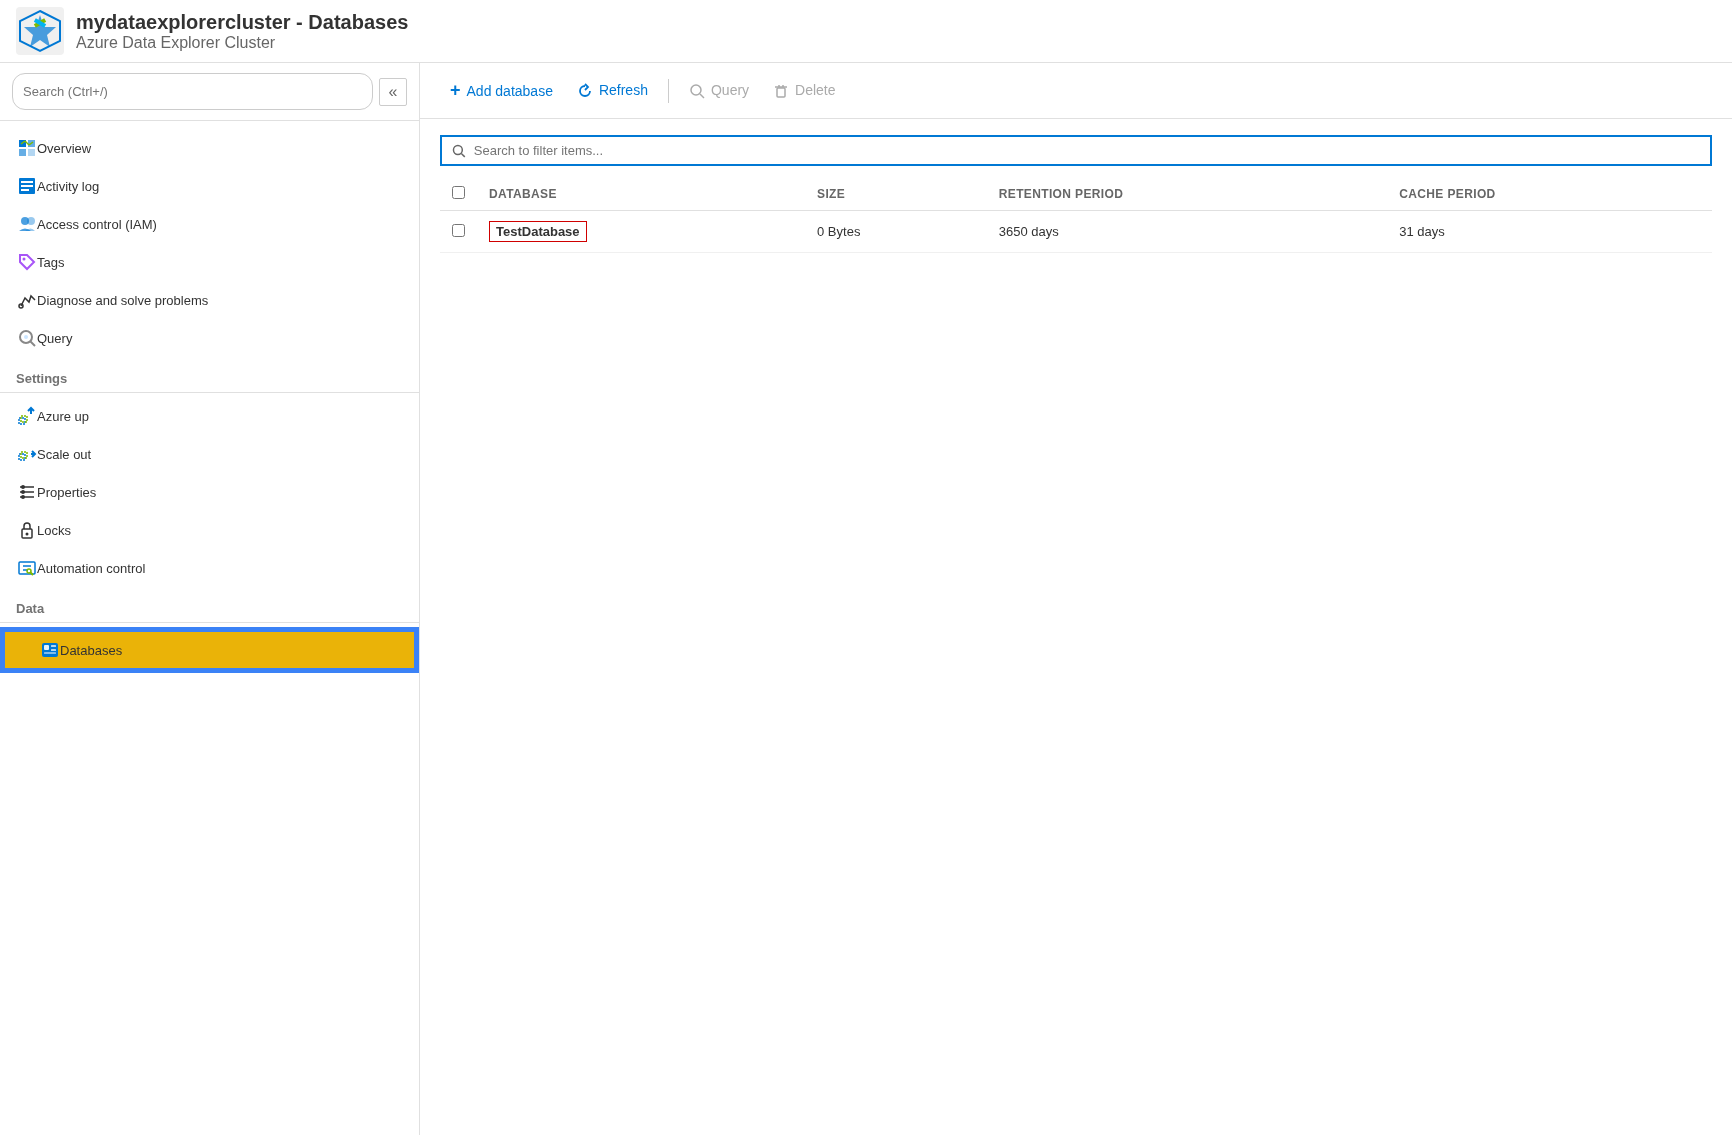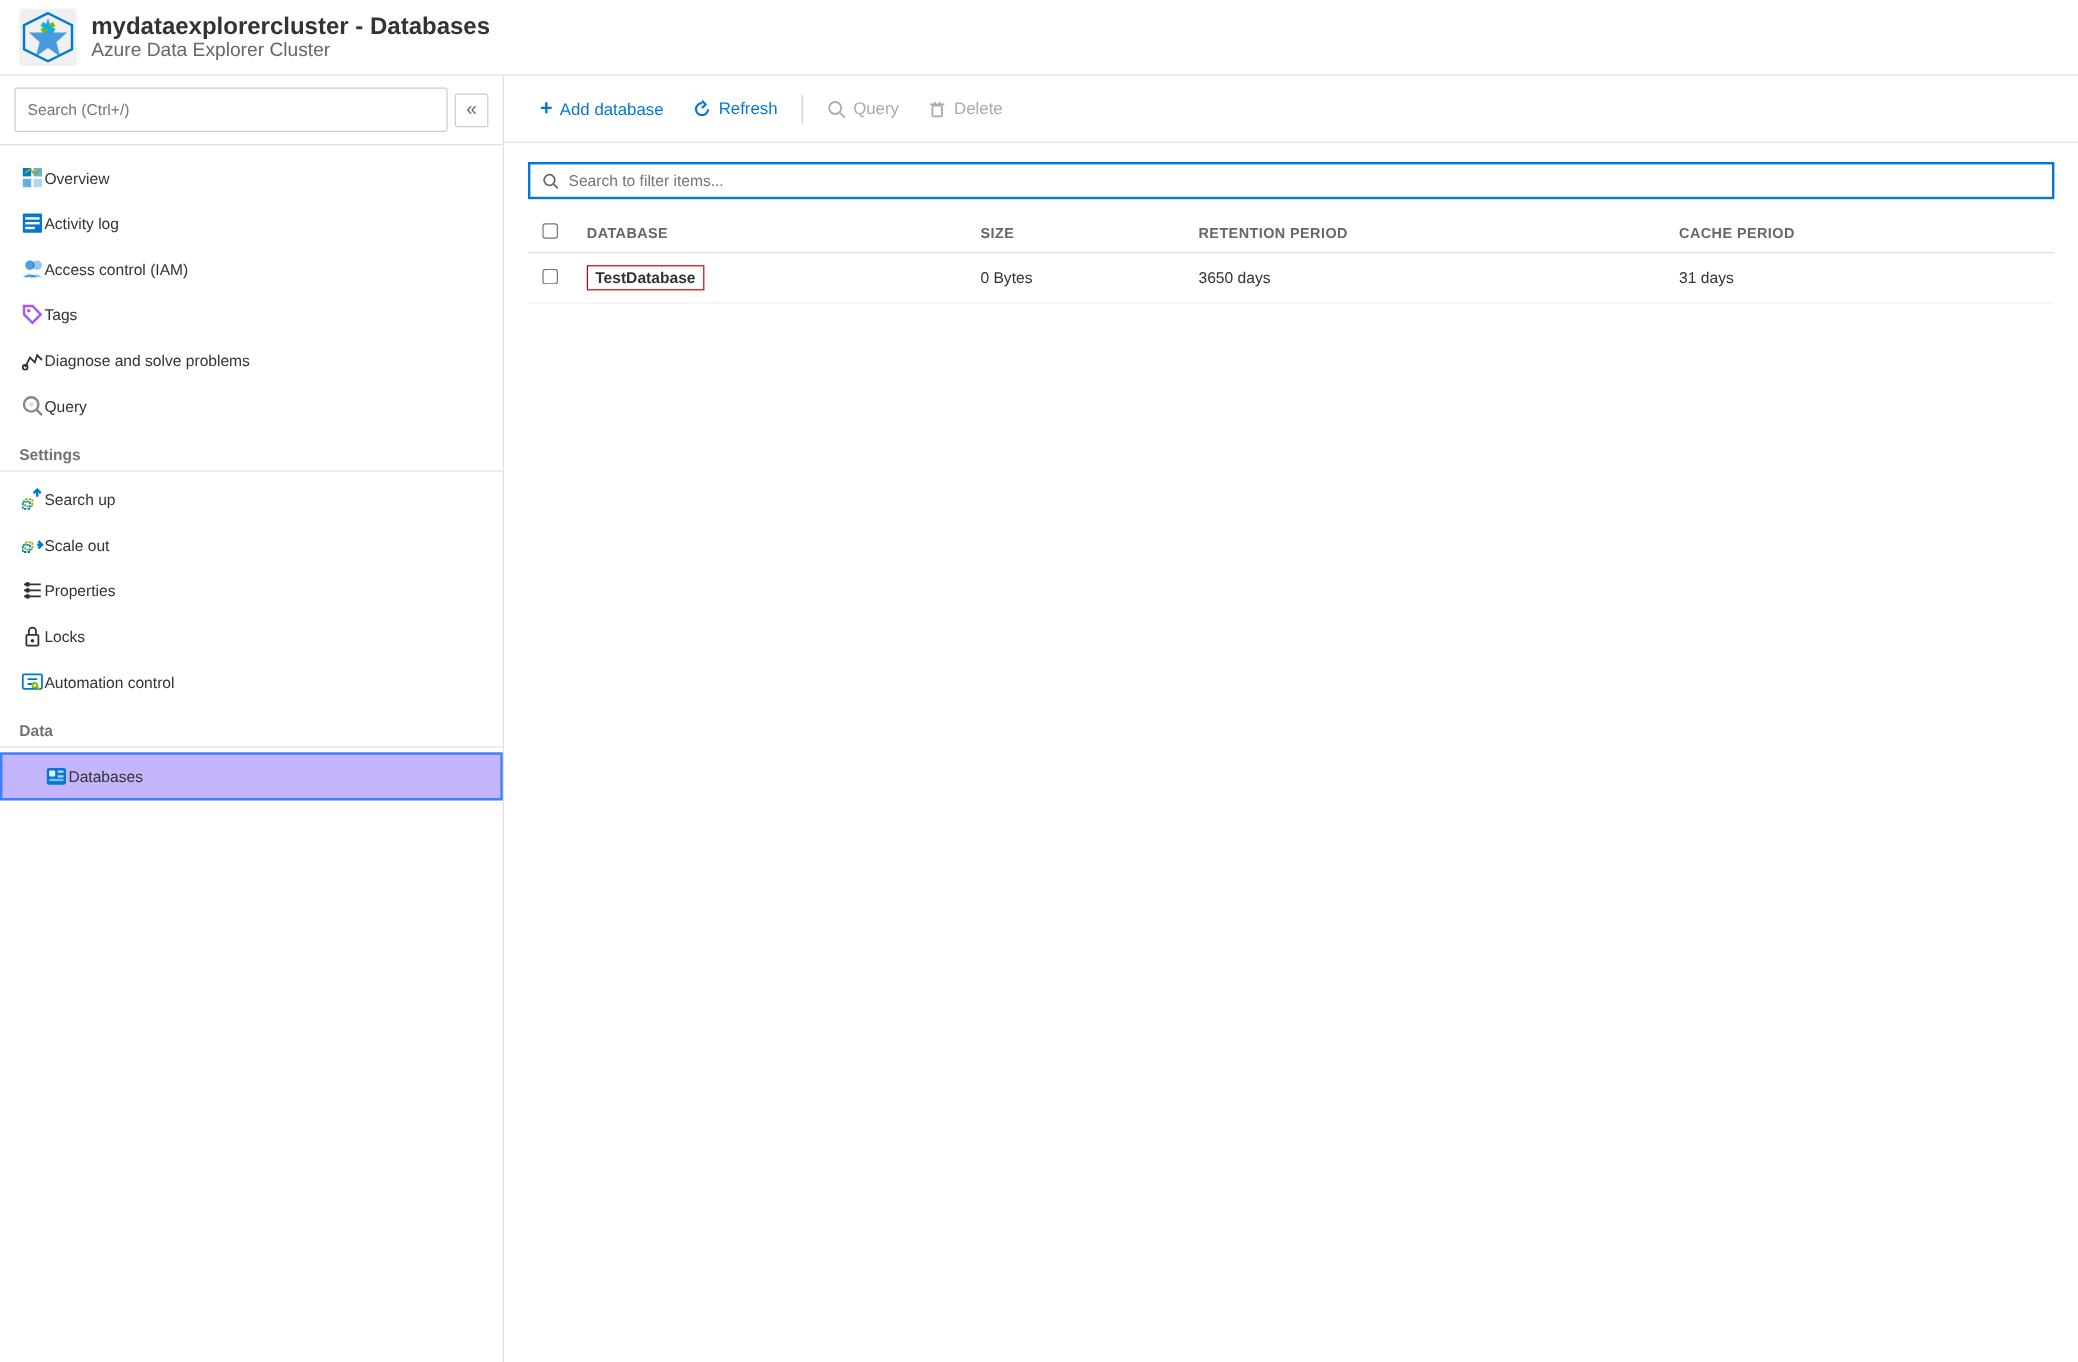--- a/index.html
+++ b/index.html
@@ -11,25 +11,25 @@
     .header-title { }
     .header-title h1 { font-size: 20px; font-weight: 600; color: #333; }
     .header-title p { font-size: 16px; color: #666; }
 
     
     .layout { display: flex; flex: 1; overflow: hidden; }
 
     
     .sidebar { width: 420px; border-right: 1px solid #e0e0e0; display: flex; flex-direction: column; background: #fff; flex-shrink: 0; }
     .sidebar-search { padding: 10px 12px; border-bottom: 1px solid #e0e0e0; display: flex; align-items: center; gap: 6px; }
-    .sidebar-search input { border: 1px solid #ccc; border-radius: 2px; padding: 10px 10px; width: 100%; font-size: 13px; color: #666; outline: none; }
+    .sidebar-search input { border: 1px solid #ccc; border-radius: 13px; padding: 10px 10px; width: 100%; font-size: 13px; color: #666; outline: none; }
     .collapse-btn { width: 28px; height: 28px; display: flex; align-items: center; justify-content: center; cursor: pointer; color: #666; font-size: 16px; flex-shrink: 0; border: 1px solid #ccc; border-radius: 2px; }
     .sidebar-nav { flex: 1; overflow-y: auto; padding: 8px 0; }
     .nav-item { display: flex; align-items: center; padding: 8px 16px; cursor: pointer; font-size: 13px; color: #333; border: 1px solid transparent; }
-    .nav-item.selected-red { background: #c4b5fd; border: 2px solid #3b82f6; padding-left: 35px; }
+    .nav-item.selected-red { background: #eab308; border: 5px solid #3b82f6; padding-left: 35px; }
     .nav-icon { width: 20px; height: 20px; flex-shrink: 0; display: flex; align-items: center; justify-content: center; }
     .section-label { padding: 14px 16px 6px 16px; font-size: 13px; font-weight: 600; color: #737373; border-bottom: 1px solid #e0e0e0; margin-bottom: 4px; }
 
     
     .main { flex: 1; display: flex; flex-direction: column; overflow: hidden; }
     .toolbar { display: flex; align-items: center; padding: 12px 20px; border-bottom: 1px solid #e0e0e0; gap: 4px; height: 56px; }
     .toolbar-btn { display: flex; align-items: center; gap: 6px; padding: 6px 10px; font-size: 14px; color: #333; cursor: pointer; background: none; border: none; }
     .toolbar-btn.primary { color: #0078d4; }
     .toolbar-btn.disabled { color: #aaa; cursor: default; }
     .toolbar-divider { width: 1px; height: 24px; background: #ccc; margin: 0 6px; }
@@ -155,21 +155,21 @@
 
       <div class="nav-item">
         <div class="nav-icon">
           <svg width="20" height="20" viewBox="0 0 20 20">
             <rect x="2" y="12" width="6" height="6" fill="none" stroke="#0078d4" stroke-width="1.5" stroke-dasharray="2,1"></rect>
             <rect x="4" y="10" width="6" height="6" fill="none" stroke="#7fba00" stroke-width="1.5" stroke-dasharray="2,1"></rect>
             <line x1="14" y1="8" x2="14" y2="2" stroke="#0078d4" stroke-width="2"></line>
             <polyline points="11,5 14,2 17,5" fill="none" stroke="#0078d4" stroke-width="2"></polyline>
           </svg>
         </div>
-        <span>Search up</span>
+        <span>Azure up</span>
       </div>
 
       <div class="nav-item">
         <div class="nav-icon">
           <svg width="20" height="20" viewBox="0 0 20 20">
             <rect x="2" y="10" width="6" height="6" fill="none" stroke="#0078d4" stroke-width="1.5" stroke-dasharray="2,1"></rect>
             <rect x="4" y="8" width="6" height="6" fill="none" stroke="#7fba00" stroke-width="1.5" stroke-dasharray="2,1"></rect>
             <line x1="14" y1="10" x2="18" y2="10" stroke="#0078d4" stroke-width="2"></line>
             <polyline points="15,7 18,10 15,13" fill="none" stroke="#0078d4" stroke-width="2"></polyline>
           </svg>

